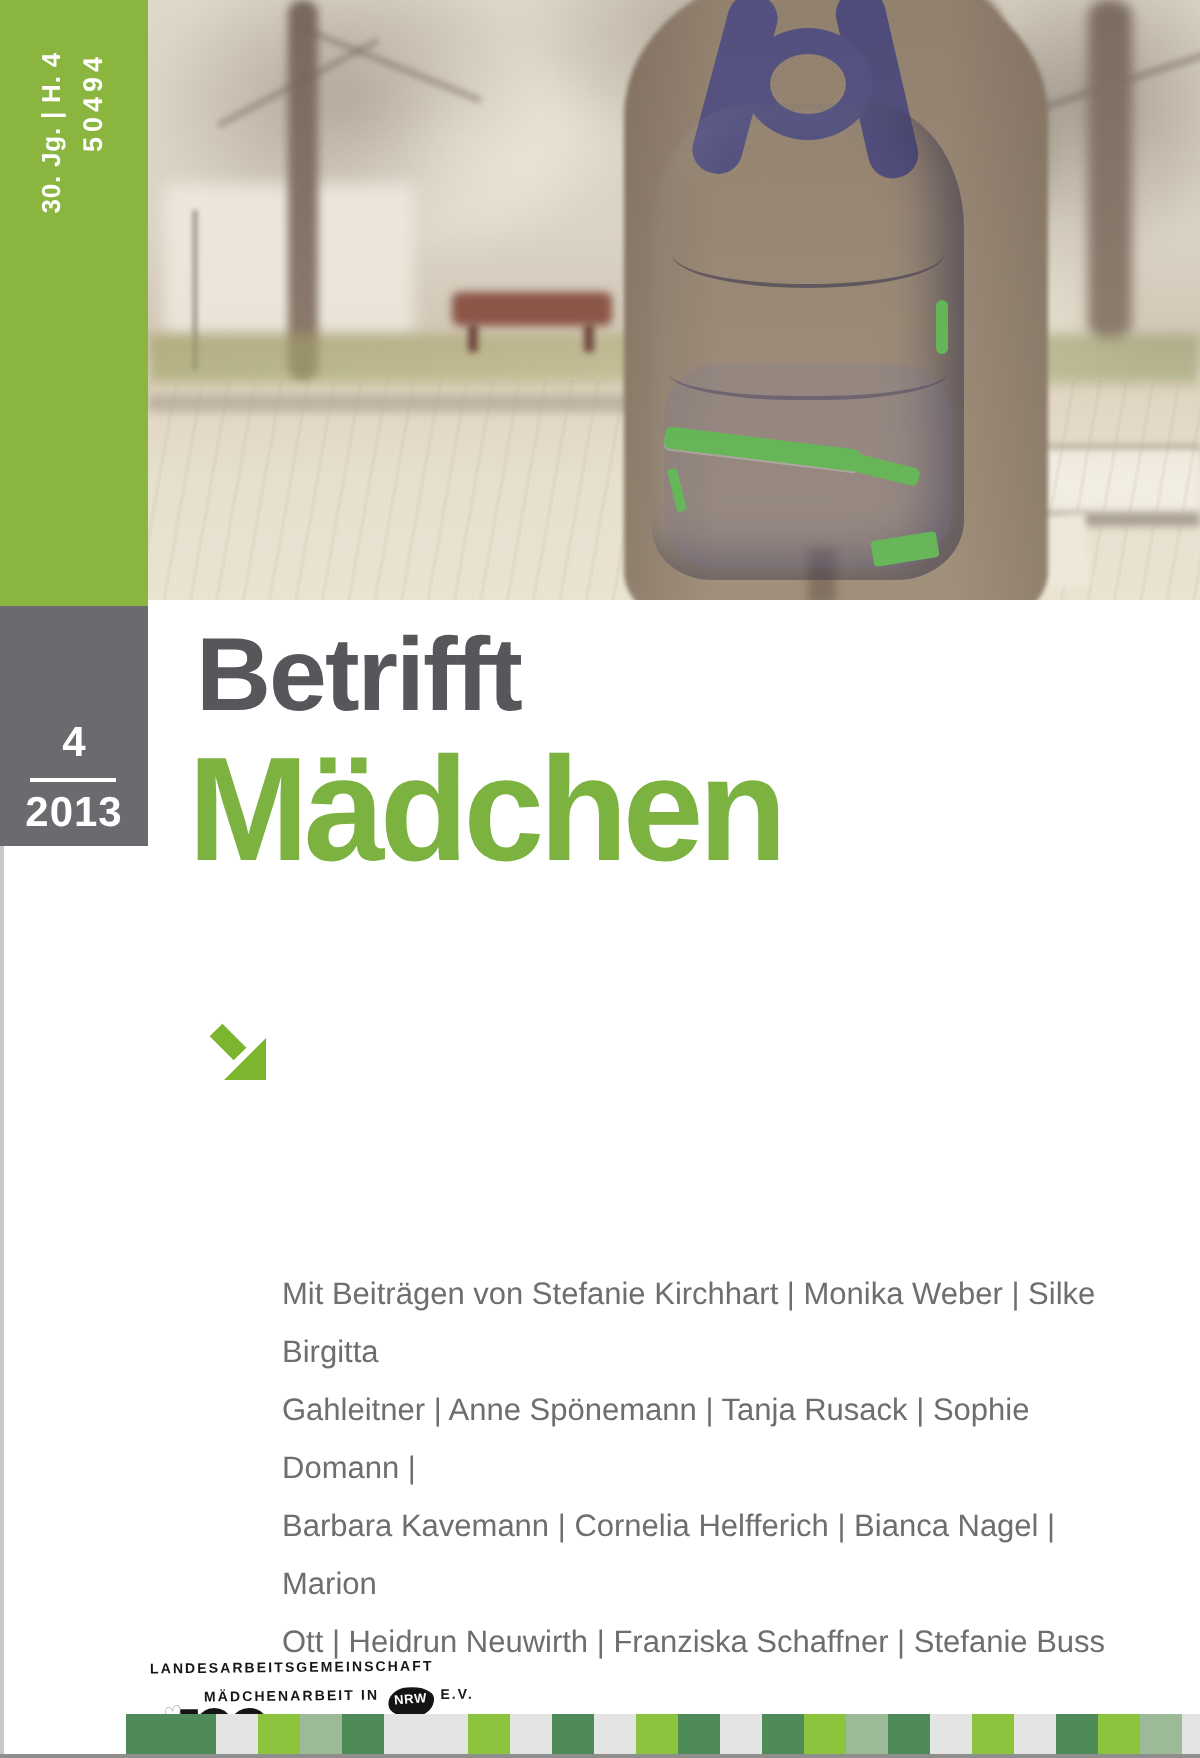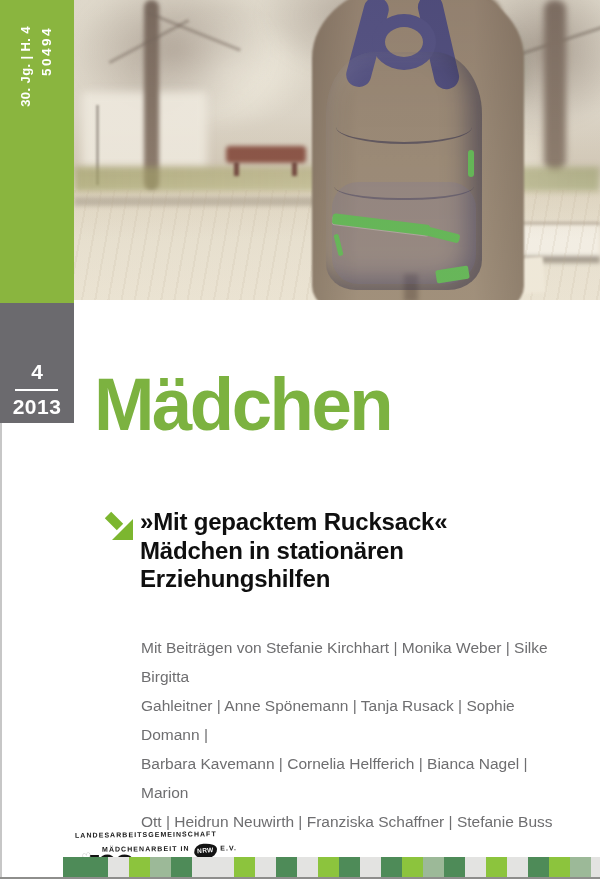--- a/index.html
+++ b/index.html
@@ -173,29 +173,27 @@
     <div class="ph bp-seam-mid"></div>
     <div class="ph bp-pocket"></div>
     <div class="ph bp-zip-main"></div>
     <div class="ph bp-zip-ext"></div>
     <div class="ph bp-zip-pull"></div>
     <div class="ph bp-patch"></div>
     <div class="ph bp-side-pull"></div>
     <div class="ph ph-tone"></div>
   </div>
 
+  <div class="mast-word1">Betrifft</div>
   <div class="mast-word2">Mädchen</div>
 
   <svg class="feature-arrow" viewBox="0 0 30 30">
     <line x1="4" y1="4" x2="16" y2="16" stroke="#7cb62f" stroke-width="9"></line>
     <polygon points="8,29 29,8 29,29" fill="#7cb62f"></polygon>
   </svg>
-  <div class="feature-title">»Mit gepacktem Rucksack«
-Mädchen in stationären
-Erziehungshilfen</div>
   <div class="contributors">Mit Beiträgen von Stefanie Kirchhart | Monika Weber | Silke Birgitta
 Gahleitner | Anne Spönemann | Tanja Rusack | Sophie Domann |
 Barbara Kavemann | Cornelia Helfferich | Bianca Nagel | Marion
 Ott | Heidrun Neuwirth | Franziska Schaffner | Stefanie Buss</div>
 
   <div class="lag">
     <div class="lag-line1">LANDESARBEITSGEMEINSCHAFT</div>
     <div class="lag-line2">
       <span>MÄDCHENARBEIT IN</span>
       <span class="lag-nrw">NRW</span>

